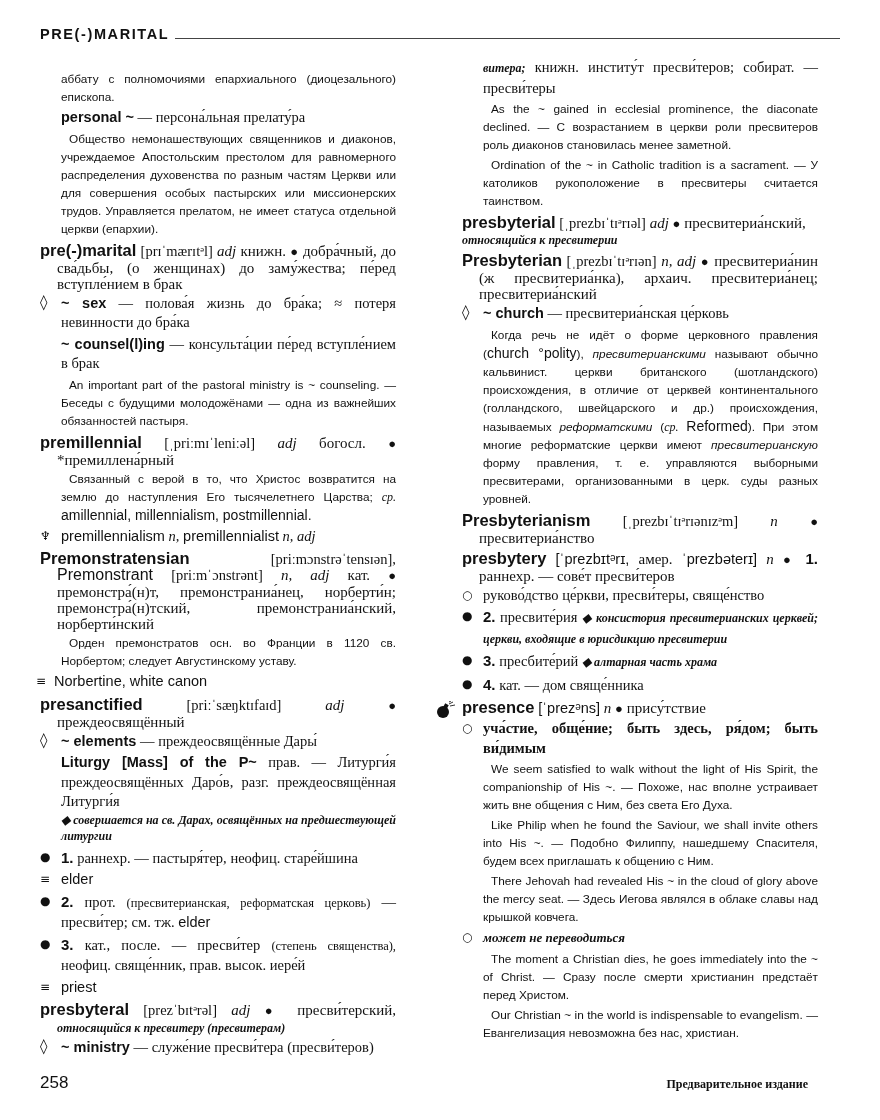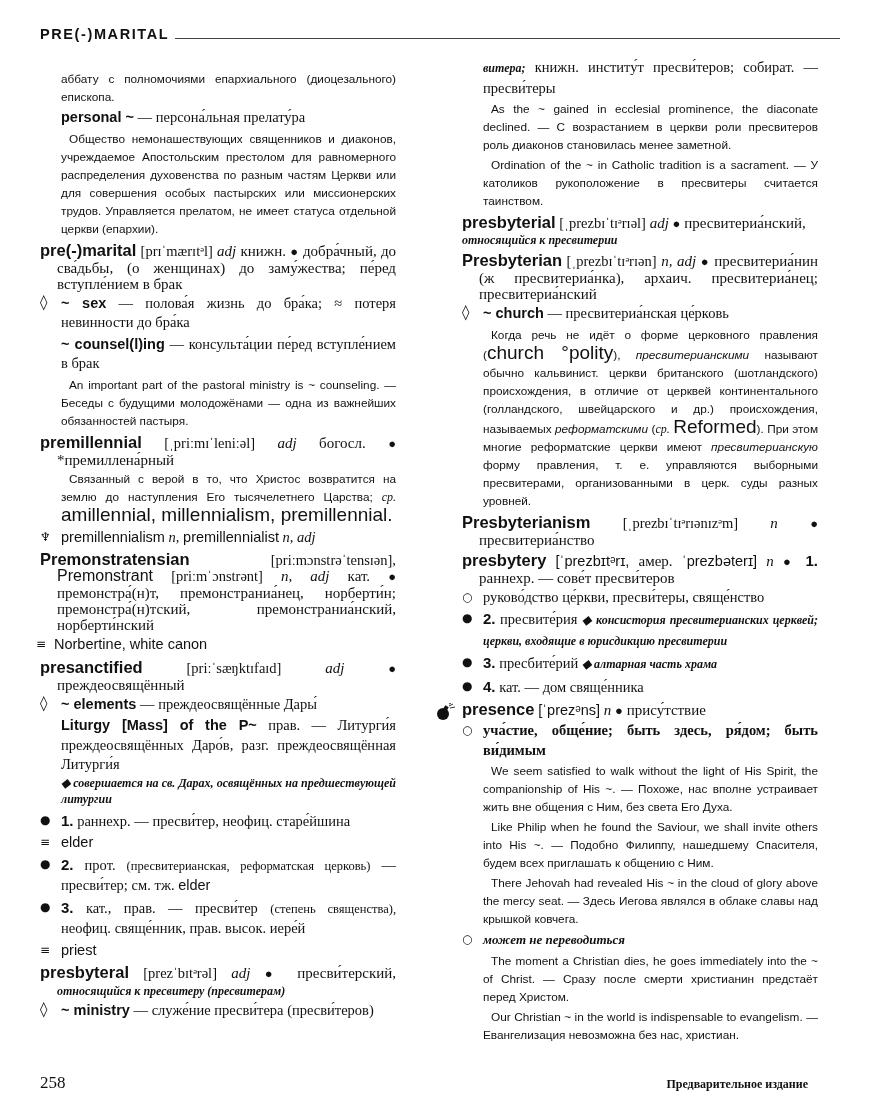--- a/index.html
+++ b/index.html
@@ -24,28 +24,28 @@
 
   .sub { position: relative; padding-left: 21px; font-size: 14.5px; line-height: 19.5px; text-align: justify; margin-top: 2px; }
   .sub .mark { position: absolute; left: 0; top: 0; width: 16px; text-align: left; font-family: "DejaVu Sans", sans-serif; font-size: 12px; }
   .sub .mark.big { font-size: 15px; top: -1px; }
   .phrase { font-family: "Liberation Sans", sans-serif; font-weight: bold; font-size: 14.5px; }
   .en { font-family: "Liberation Sans", sans-serif; font-size: 14.5px; }
   .num { font-family: "Liberation Sans", sans-serif; font-weight: bold; font-size: 15px; }
 
   .note { font-family: "Liberation Sans", sans-serif; font-size: 11.8px; line-height: 18px; text-align: justify; padding-left: 21px; text-indent: 8px; margin-top: 2px; }
   .note.flush { padding-left: 21px; }
-  .note .en-big { font-size: 19px; }
+  .note .en-big { font-size: 14px; }
   .note i { font-family: "Liberation Serif", serif; font-size: 12px; }
   .gloss { font-style: italic; font-size: 12px; font-weight: bold; }
   .cont { font-size: 14.5px; line-height: 19.5px; text-align: justify; padding-left: 21px; }
 
   .presence-icon { position: absolute; left: -27px; top: 2px; font-size: 15px; font-family: "DejaVu Sans", sans-serif; }
 
-  .folio { position: absolute; left: 40px; top: 1073px; font-family: Liberation Serif, serif; font-size: 17px; }
+  .folio { position: absolute; left: 40px; top: 1073px; font-family: Liberation Sans, sans-serif; font-size: 17px; }
   .edition { position: absolute; right: 72px; top: 1077px; font-family: "Liberation Serif", serif; font-weight: bold; font-size: 12px; }
 </style>
 </head>
 <body>
 
 <div class="running-head">
   <span class="rh-text">PRE(-)MARITAL</span>
   <span class="rh-rule"></span>
 </div>
 
@@ -82,21 +82,21 @@
       <span class="hw">premillennial</span>
       <span class="tr">[ˌpriːmɪˈleniːəl]</span>
       <span class="gram">adj</span>
       <span class="lbl">богосл.</span>
       <span class="dot">●</span>
       <span>*премиллена́рный</span>
     </div>
     <div class="note">
       <span>Связанный с верой в то, что Христос возвратится на землю до наступления Его тысячелетнего Царства;</span>
       <i>ср.</i>
-      <span class="en-big">amillennial, millennialism, premillennial.</span>
+      <span class="en-big">amillennial, millennialism, postmillennial.</span>
     </div>
     <div class="sub">
       <span class="mark">♆</span>
       <span class="en">premillennialism</span>
       <span class="gram">n,</span>
       <span class="en">premillennialist</span>
       <span class="gram">n, adj</span>
     </div>
   </div>
 
@@ -104,20 +104,21 @@
     <div class="hw-line">
       <span class="hw">Premonstratensian</span>
       <span class="tr">[priːmɔnstrəˈtensɪən],</span>
       <span class="en" style="font-size:16px">Premonstrant</span>
       <span class="tr">[priːmˈɔnstrənt]</span>
       <span class="gram">n, adj</span>
       <span class="lbl">кат.</span>
       <span class="dot">●</span>
       <span>премонстра́(н)т, премонстраниа́нец, норберти́н; премонстра́(н)тский, премонстраниа́нский, норберти́нский</span>
     </div>
+    <div class="note">Орден премонстратов осн. во Франции в 1120 св. Норбертом; следует Августинскому уставу.</div>
     <div class="sub" style="padding-left:14px">
       <span class="mark" style="left:-4px">≡</span>
       <span class="en">Norbertine, white canon</span>
     </div>
   </div>
 
   <div class="entry">
     <div class="hw-line">
       <span class="hw">presanctified</span>
       <span class="tr">[priːˈsæŋktɪfaɪd]</span>
@@ -137,41 +138,41 @@
       <span>преждеосвящённая Литурги́я</span>
       <div class="gloss" style="line-height:16px">◆ совершается на св. Дарах, освящённых на предшествующей литургии</div>
     </div>
   </div>
 
   <div class="entry">
     <div class="sub">
       <span class="mark">●</span>
       <span class="num">1.</span>
       <span class="lbl">раннехр.</span> —
-      <span>пресви́тер,</span>
+      <span>пастыря́тер,</span>
       <span class="lbl">неофиц.</span>
       <span>старе́йшина</span>
     </div>
     <div class="sub">
       <span class="mark">≡</span>
       <span class="en">elder</span>
     </div>
     <div class="sub">
       <span class="mark">●</span>
       <span class="num">2.</span>
       <span class="lbl">прот.</span>
       <span class="lbl" style="font-size:12.5px">(пресвитерианская, реформатская церковь)</span> —
       <span>пресви́тер;</span>
       <span class="lbl">см. тж.</span>
       <span class="en">elder</span>
     </div>
     <div class="sub">
       <span class="mark">●</span>
       <span class="num">3.</span>
-      <span class="lbl">кат., прав.</span> —
+      <span class="lbl">кат., после.</span> —
       <span>пресви́тер</span>
       <span class="lbl" style="font-size:12.5px">(степень священства),</span>
       <span class="lbl">неофиц.</span>
       <span>свяще́нник,</span>
       <span class="lbl">прав. высок.</span>
       <span>иере́й</span>
     </div>
     <div class="sub">
       <span class="mark">≡</span>
       <span class="en">priest</span>

